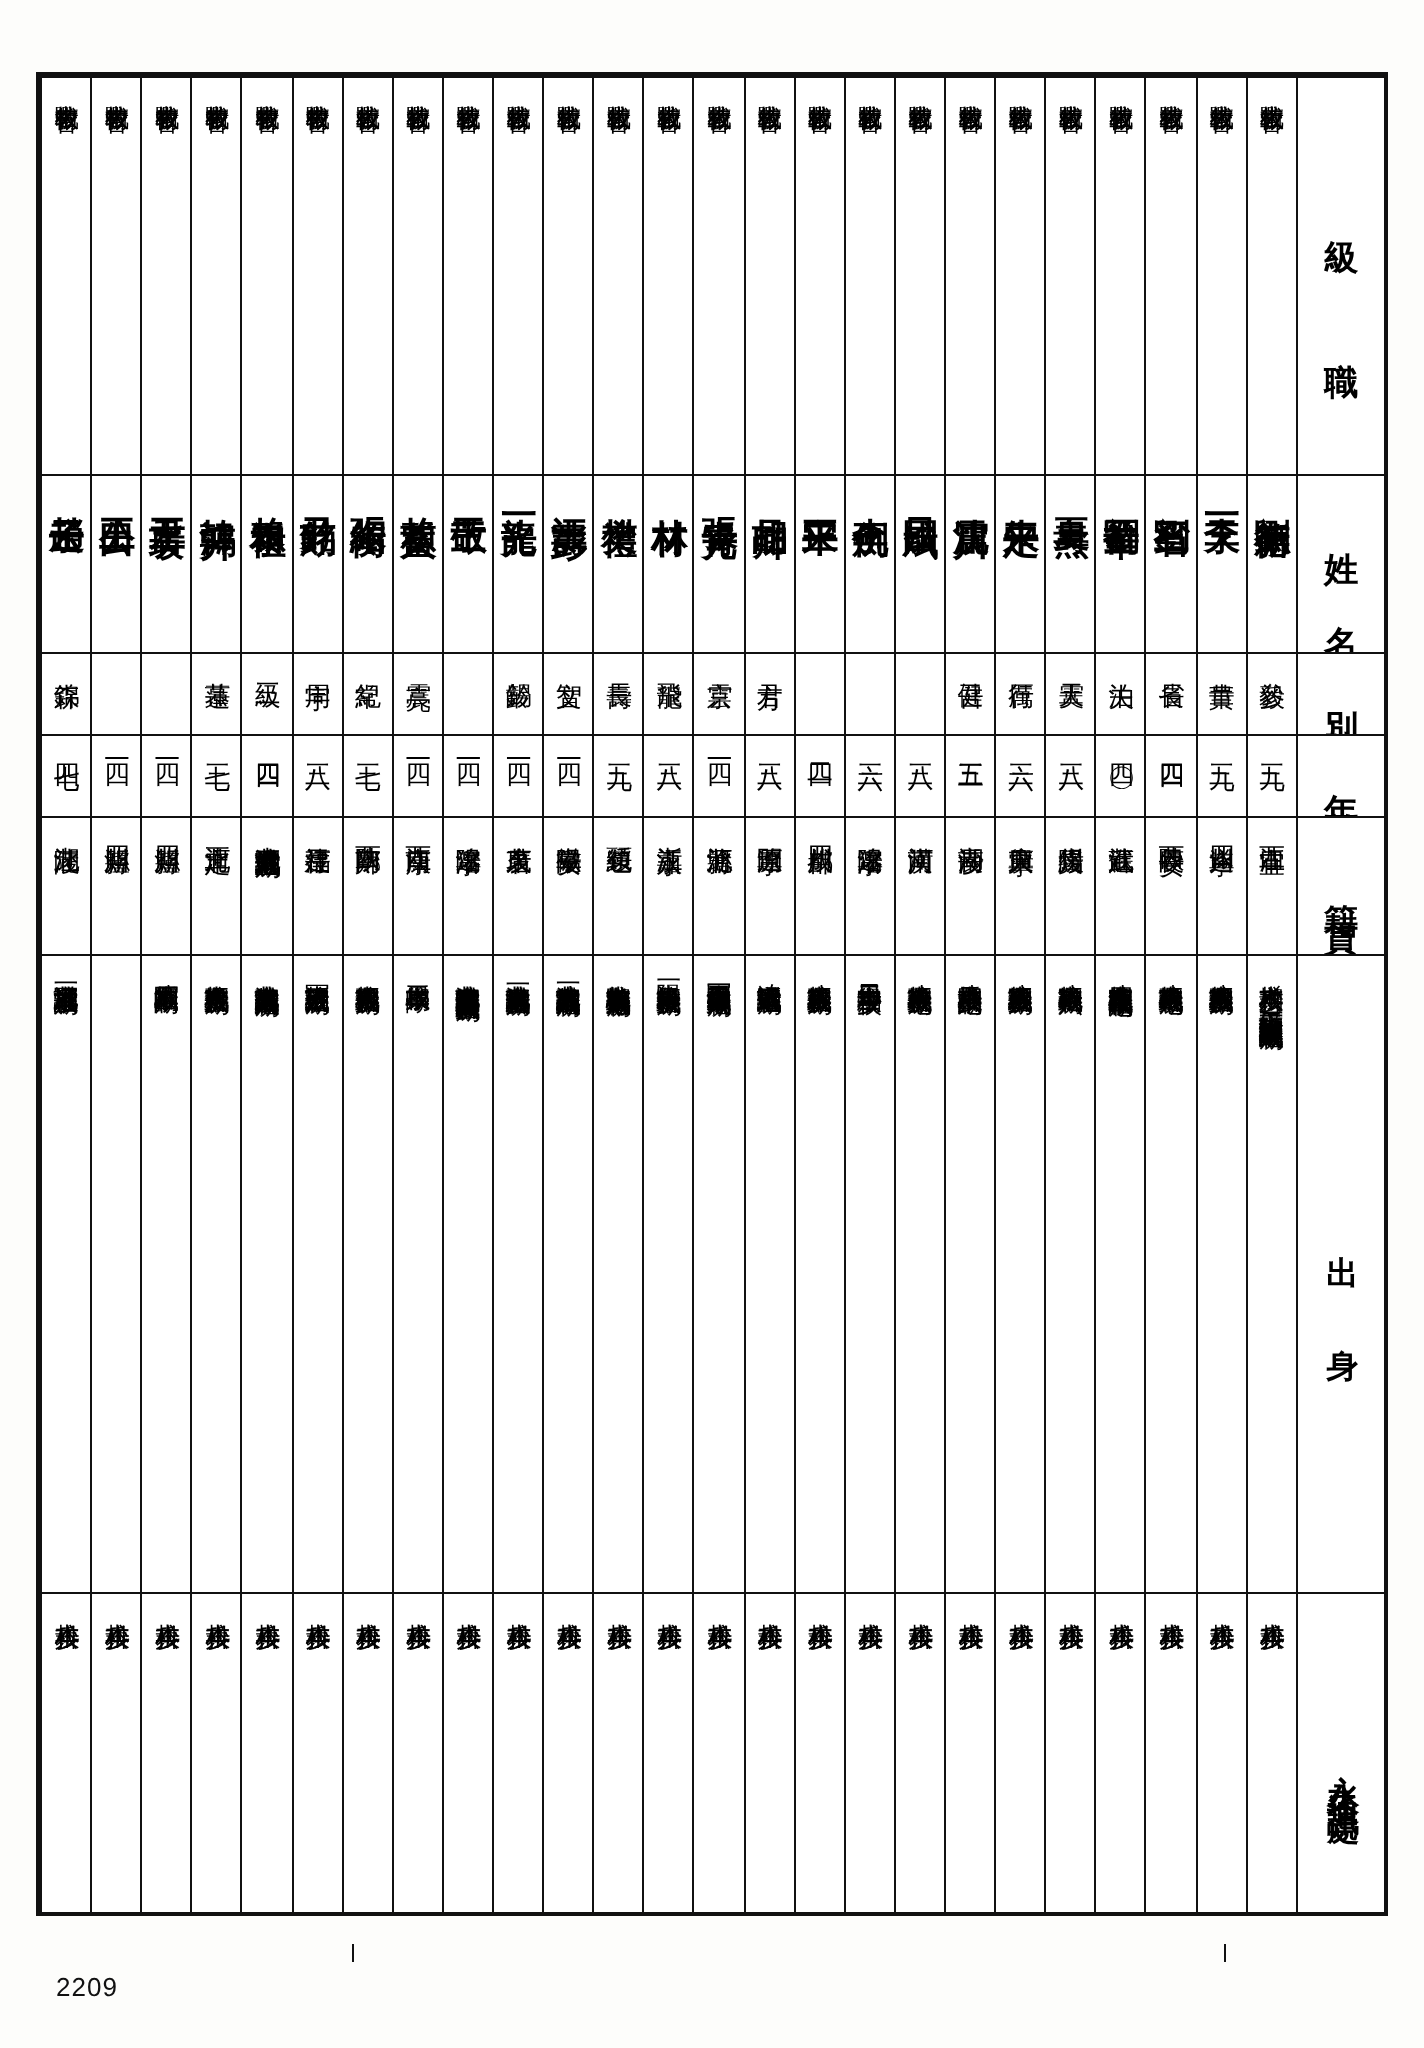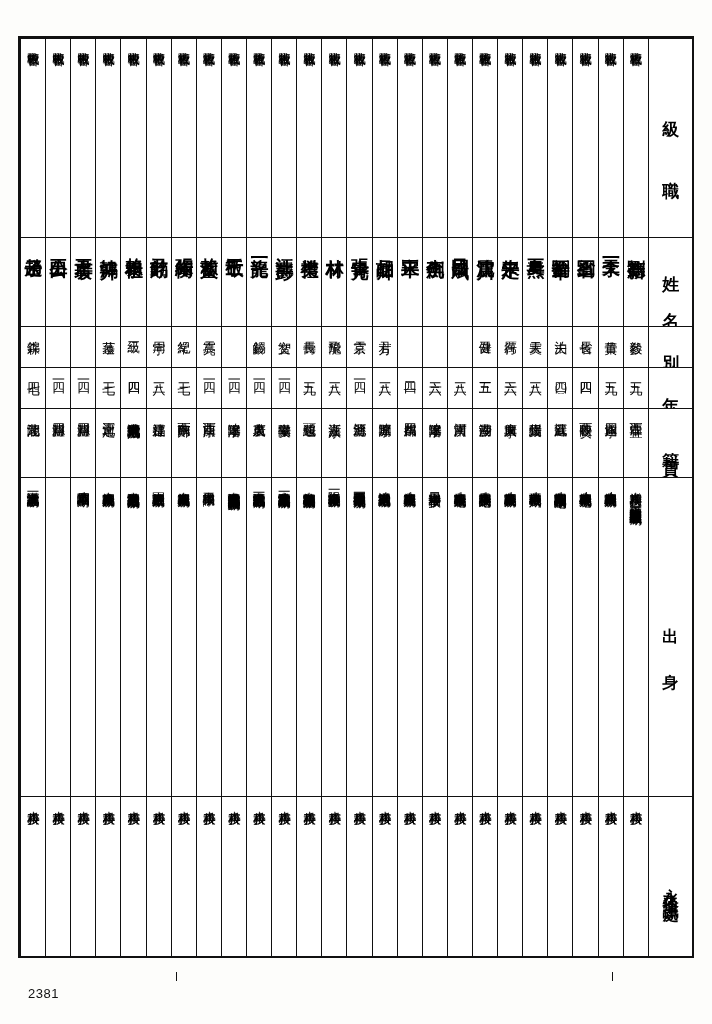--- a/index.html
+++ b/index.html
@@ -1064,17 +1064,17 @@
             <td class="addr-cell hdr small">
               <div class="cellbox center">
                 <span class="v">永久通訊處</span>
               </div>
             </td>
           </tr>
       </tbody>
     </table>
   </div>
 
-  <div class="page-num">2381</div>
+  <div class="page-num">2209</div>
   <div class="tick" style="left:176px; top:972px;"></div>
   <div class="tick" style="left:612px; top:972px;"></div>
 
 </div>
 
 </body></html>

